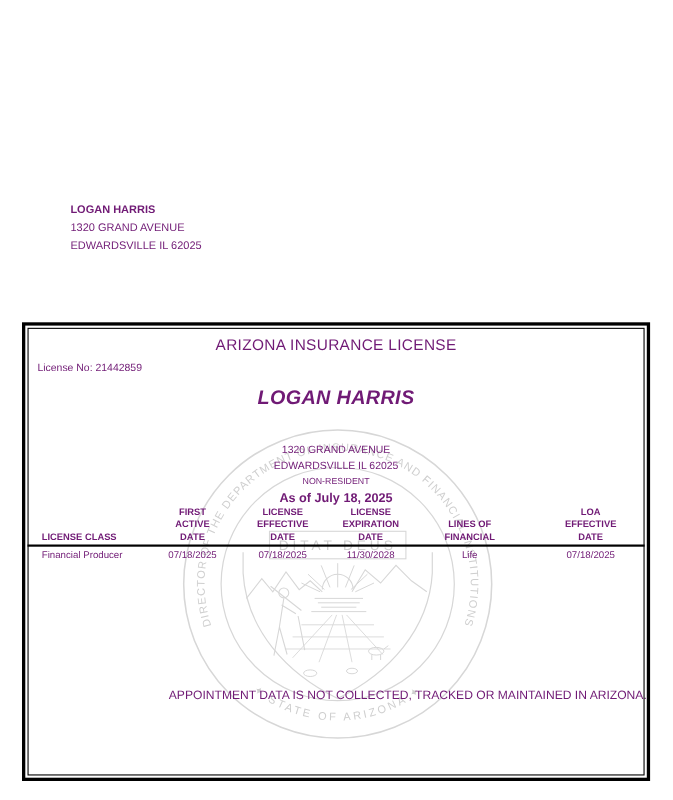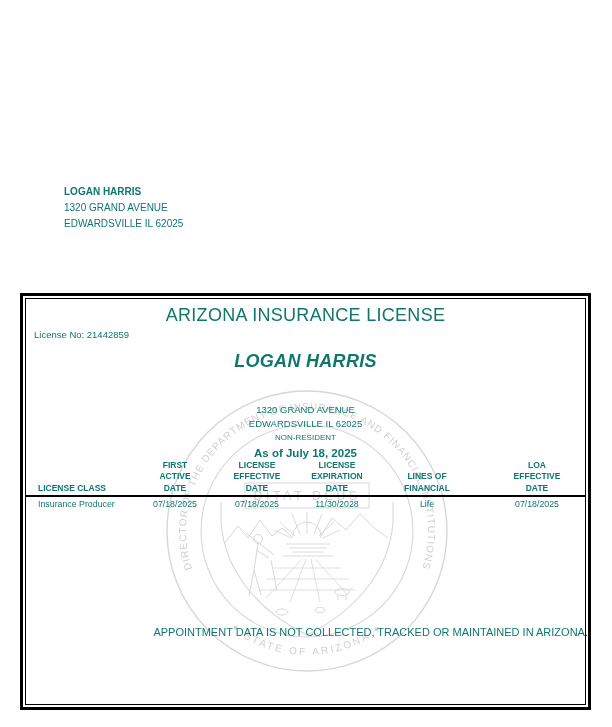--- a/index.html
+++ b/index.html
@@ -3,21 +3,21 @@
 <meta charset="utf-8">
 <style>
   * { margin: 0; padding: 0; box-sizing: border-box; }
   html, body { background: #ffffff; }
   .page {
     position: relative;
     width: 612px;
     height: 727px;
     background: #ffffff;
     font-family: "Liberation Sans", sans-serif;
-    color: #0f766e;
+    color: #701a75;
     overflow: hidden;
   }
 
   
   .mailing {
     position: absolute;
     left: 64px;
     top: 184px;
     font-size: 10px;
     line-height: 16px;
@@ -39,21 +39,21 @@
     border: 1.5px solid #000;
     pointer-events: none;
     z-index: 2;
   }
   .content { position: absolute; inset: 0; z-index: 1; }
 
   .doc-title {
     position: absolute;
     top: 9px; left: 0; right: 0;
     text-align: center;
-    font-size: 18px;
+    font-size: 14px;
     letter-spacing: 0.3px;
   }
   .license-no {
     position: absolute;
     left: 11px; top: 33px;
     font-size: 9.5px;
     text-align: right;
   }
   .holder-name {
     position: absolute;
@@ -220,21 +220,21 @@
         <div>FINANCIAL</div>
       </div>
       <div class="hdr-col c6">
         <div>LOA</div>
         <div>EFFECTIVE</div>
         <div>DATE</div>
       </div>
 
       <div class="hdr-rule"></div>
 
-      <div class="row-cell c1">Insurance Producer</div>
+      <div class="row-cell c1">Financial Producer</div>
       <div class="row-cell c2">07/18/2025</div>
       <div class="row-cell c3">07/18/2025</div>
       <div class="row-cell c4">11/30/2028</div>
       <div class="row-cell c5">Life</div>
       <div class="row-cell c6">07/18/2025</div>
 
       <div class="notice">APPOINTMENT DATA IS NOT COLLECTED, TRACKED OR MAINTAINED IN ARIZONA.</div>
 
     </div>
   </div>

